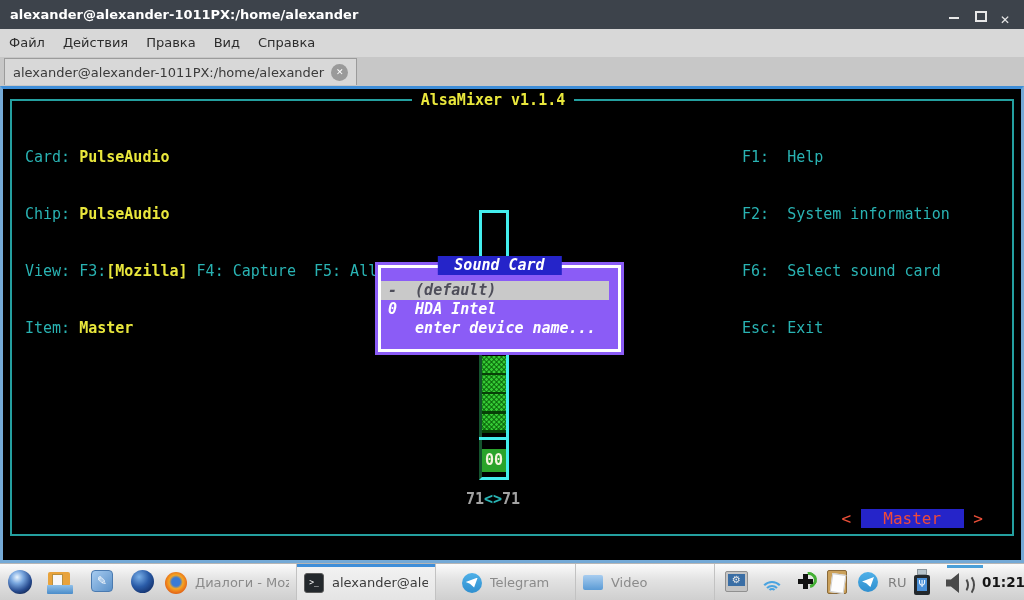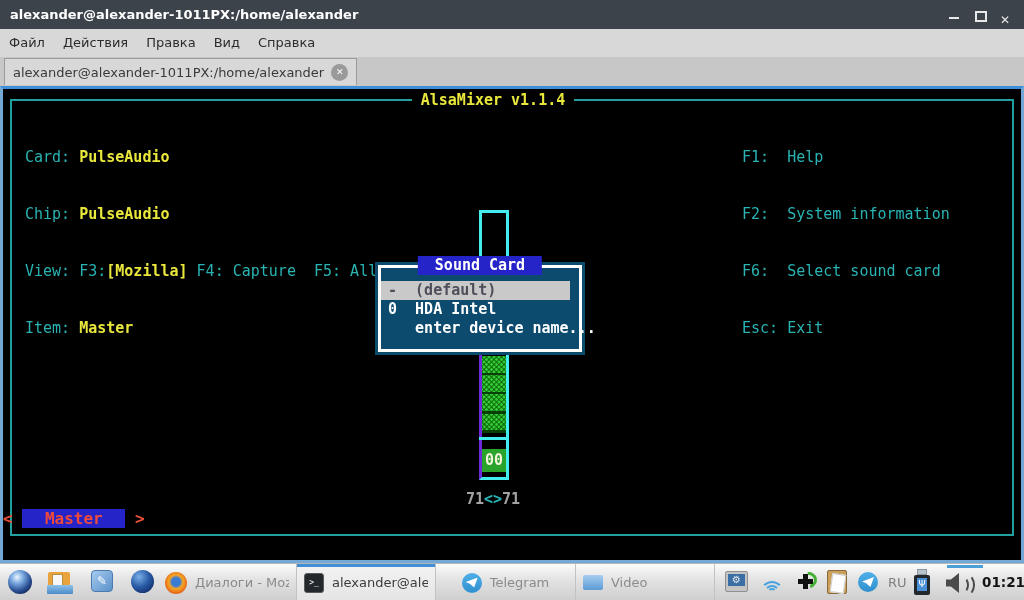--- a/index.html
+++ b/index.html
@@ -42,47 +42,47 @@
   .infoblock{position:absolute;left:22px;top:21px;white-space:pre;}
   .infoline{height:19px;color:#29b3b3;}
   .infoline b{color:#e9e73c;font-weight:bold;}
   .helpblock{position:absolute;left:739px;top:21px;white-space:pre;color:#29b3b3;}
   .helpline{height:19px;}
 
   .bar-top{position:absolute;left:476px;top:121px;width:30px;height:52px;
            border:3px solid #43eded;box-sizing:border-box;background:#000;}
 
   
-  .dialog{position:absolute;left:372px;top:173px;width:210px;height:93px;background:#0c4a6e;
-          padding:3px;box-sizing:border-box;}
+  .dialog{position:absolute;left:372px;top:173px;width:249px;height:93px;background:#8b5cf6;
+          padding:3px;box-sizing:border-box;font-style:italic;}
   .dialog-inner{position:relative;width:100%;height:100%;border:3px solid #fff;box-sizing:border-box;}
   .dlg-title{position:absolute;top:-12px;left:50%;transform:translateX(-50%);
              background:#2524c9;color:#fff;font-weight:bold;padding:0 8px;white-space:pre;}
   .dlg-rows{margin-top:13px;}
   .dlg-row{height:19px;line-height:19px;color:#fff;font-weight:bold;white-space:pre;
            padding-left:7px;cursor:pointer;}
   .dlg-row.selected{background:#c9c9c9;color:#4e4e5a;margin-right:9px;}
 
   
   .bar-bottom{position:absolute;left:476px;top:266px;width:30px;height:125px;box-sizing:border-box;
-              border-left:3px solid #6d28d9;border-right:3px solid #43eded;border-bottom:3px solid #43eded;}
+              border-left:3px solid #14532d;border-right:3px solid #43eded;border-bottom:3px solid #43eded;}
   .bar-fill{position:absolute;left:0;top:1px;width:24px;height:77px;background-color:#35c935;
      background-image:
        repeating-linear-gradient(180deg, transparent 0 16.5px, #073f07 16.5px 19.2px),
        repeating-linear-gradient(45deg, rgba(0,80,0,.5) 0 1.5px, transparent 1.5px 3.5px),
        repeating-linear-gradient(-45deg, rgba(0,80,0,.5) 0 1.5px, transparent 1.5px 3.5px);}
   .bar-divider{position:absolute;left:-3px;top:82px;width:30px;height:3px;background:#43eded;}
   .bar-cell{position:absolute;left:0;top:94px;width:24px;height:23px;background:#2aa32a;
             color:#f4f4dc;font-weight:bold;text-align:center;line-height:23px;}
 
   .vol-label{position:absolute;top:401px;left:0;width:980px;text-align:center;font-weight:bold;}
   .vol-label .num{color:#a3a3a3;}
   .vol-label .sep{color:#29b3b3;}
-  .item-label{position:absolute;top:420px;left:0;width:980px;text-align:left;
-              font-weight:bold;font-size:16px;white-space:pre;}
+  .item-label{position:absolute;top:420px;left:0;width:980px;text-align:right;
+              font-weight:normal;font-size:16px;white-space:pre;}
   .item-label .arrow{color:#ea4f38;}
   .item-label .chan{background:#2524c9;color:#ef4a3a;padding:0 13px;}
 
   
   .taskbar{position:absolute;left:0;top:563px;width:1024px;height:37px;
            background:linear-gradient(#fbfbfb,#e2e2e2 45%,#cfcfcf);border-top:1px solid #b5b5b5;
            box-sizing:border-box;}
   .launcher{position:absolute;top:6px;width:24px;height:24px;cursor:pointer;}
   .sphere{width:24px;height:24px;border-radius:50%;
           background:radial-gradient(circle at 38% 30%, #eaf5ff, #7aa8e0 28%, #274b8f 62%, #0b1d45 88%);}

